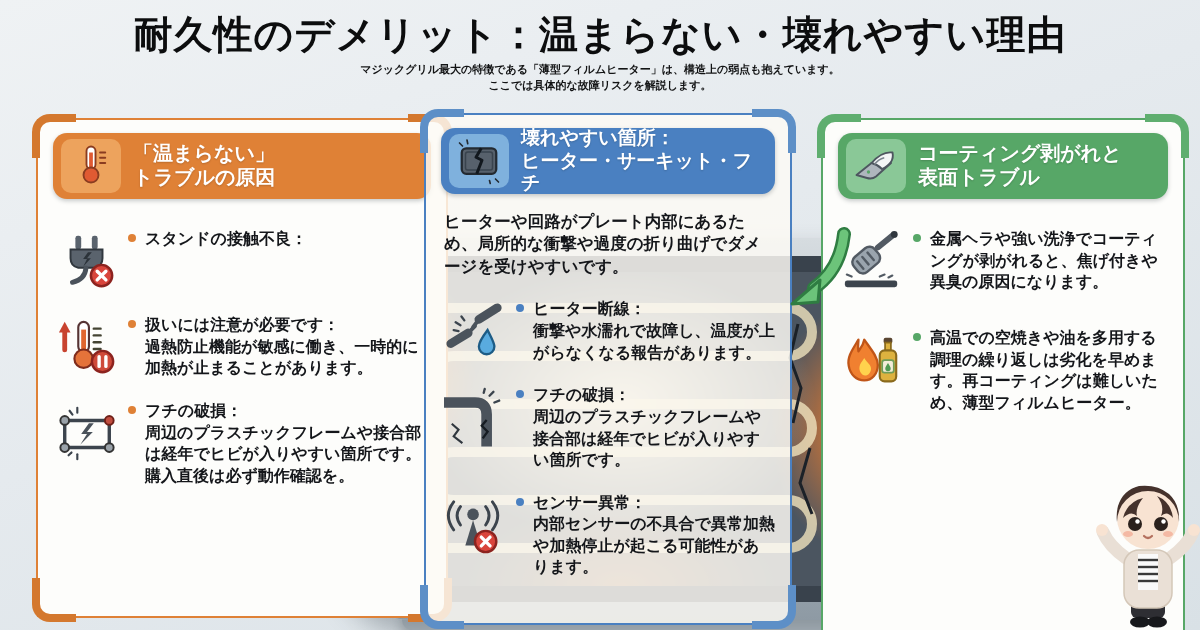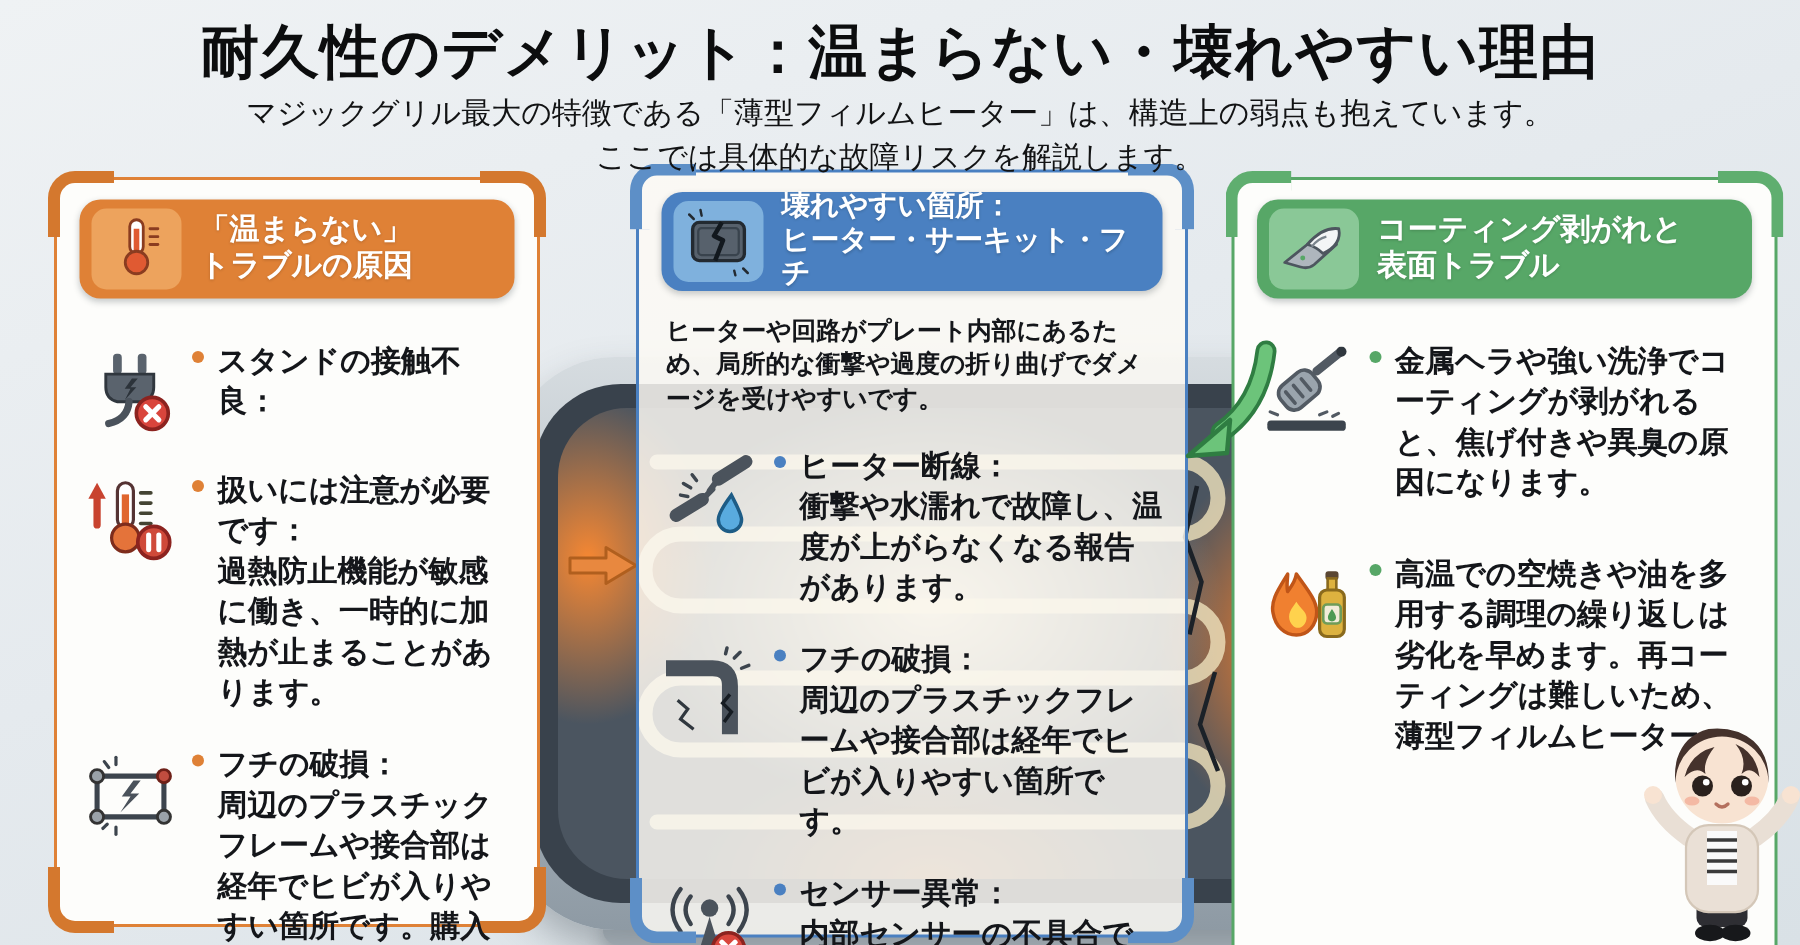--- a/index.html
+++ b/index.html
@@ -3,21 +3,21 @@
 <meta charset="utf-8">
 <style>
   * { margin:0; padding:0; box-sizing:border-box; }
   body { background:#c9d2d8; font-family:"Liberation Sans","DejaVu Sans",sans-serif; }
   .canvas { position:relative; width:1200px; height:630px; overflow:hidden;
     background:linear-gradient(160deg,#eff2f4 0%,#e5eaee 45%,#d9e1e6 100%); }
 
   
   .hdr { position:absolute; top:0; left:0; right:0; text-align:center; z-index:5; }
   .title { margin-top:8px; font-size:39px; font-weight:900; color:#0c0d0e; letter-spacing:1px; }
-  .sub { font-size:20px; font-weight:400; color:#121314; line-height:1.45;text-align:center; }
+  .sub { font-size:11px; font-weight:700; color:#121314; line-height:1.45;text-align:center; }
 
   
   .grill { position:absolute; left:338px; top:238px; width:566px; height:382px; z-index:1; }
   .grill-base { position:absolute; left:64px; right:64px; bottom:-10px; height:28px;
     background:#b7c0c7; border-radius:10px; box-shadow:0 8px 12px rgba(40,50,60,.25); }
   .grill-body { position:absolute; inset:0; border-radius:72px;
     background:linear-gradient(180deg,#d6dce0 0%,#aeb8c0 55%,#8e9aa4 100%);
     box-shadow:0 14px 26px rgba(55,65,75,.35); }
   .grill-rim { position:absolute; inset:18px; border-radius:58px; background:#39424c; }
   .grill-plate { position:absolute; inset:34px; border-radius:46px;
@@ -30,21 +30,21 @@
   .grill-overlay { position:absolute; inset:0; }
 
   
   .arrow-orange { position:absolute; left:378px; top:362px; z-index:2; }
   .arrow-green { position:absolute; left:778px; top:226px; z-index:4; }
 
   
   .panel { position:absolute; z-index:3; border:2.5px solid var(--c1); border-radius:16px;
     background:#fdfdfb; }
   .panel-orange { --c1:#df8136; --c2:#d4782e; --c3:#eda35d;
-    left:36px; top:118px; width:324px; height:500px; }
+    left:36px; top:118px; width:412px; height:500px; }
   .panel-blue { --c1:#4a80c1; --c2:#5d8fc7; --c3:#7fb1dd;
     left:424px; top:113px; width:368px; height:512px; background:rgba(253,250,244,.84); }
   .panel-green { --c1:#57a767; --c2:#5fae6f; --c3:#8ac897;
     left:821px; top:118px; width:364px; height:554px; }
   .corner { position:absolute; width:44px; height:44px; border:0 solid var(--c2); }
   .c-tl { top:-6px; left:-6px; border-top-width:8px; border-left-width:8px; border-top-left-radius:18px; }
   .c-tr { top:-6px; right:-6px; border-top-width:8px; border-right-width:8px; border-top-right-radius:18px; }
   .c-bl { bottom:-6px; left:-6px; border-bottom-width:8px; border-left-width:8px; border-bottom-left-radius:18px; }
   .c-br { bottom:-6px; right:-6px; border-bottom-width:8px; border-right-width:8px; border-bottom-right-radius:18px; }
 
@@ -53,21 +53,21 @@
   .picon { width:60px; height:54px; flex:none; background:var(--c3); border-radius:10px;
     display:flex; align-items:center; justify-content:center; margin-right:12px; }
   .ptitle { color:#fff; font-size:20px; font-weight:800; line-height:1.18;
     text-shadow:0 1px 2px rgba(0,0,0,.18); }
   .ptitle span { display:block; }
 
   .pbody { padding:8px 15px 0 16px; }
   .intro { margin:8px 2px 0; font-size:16.5px; font-weight:700; line-height:1.36; color:#14161a; }
   .item { display:flex; gap:8px; margin-top:21px; align-items:flex-start; }
   .iicon { width:66px; flex:none; display:flex; justify-content:center; margin-top:3px; }
-  .itext { flex:1; position:relative; padding-left:17px; font-size:20px; font-weight:700;
+  .itext { flex:1; position:relative; padding-left:17px; font-size:16px; font-weight:700;
     line-height:1.35; color:#14161a; }
   .bullet { position:absolute; left:0; top:6px; width:8px; height:8px; border-radius:50%;
     background:var(--c1); }
   .ilabel { display:block; }
 
   .character { position:absolute; left:1093px; top:476px; z-index:6; }
 </style>
 </head>
 <body>
 

